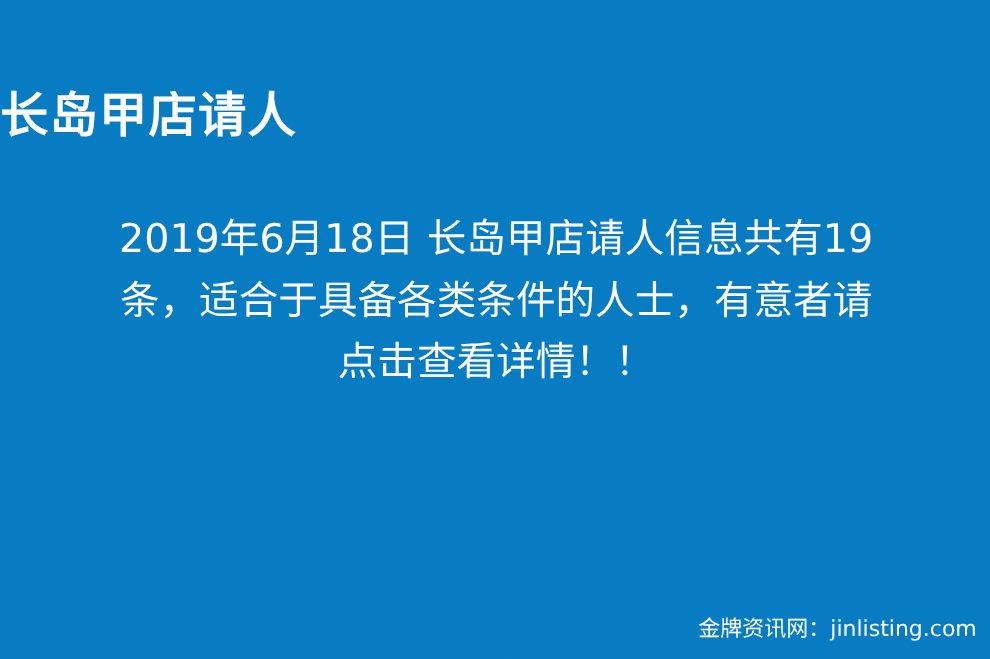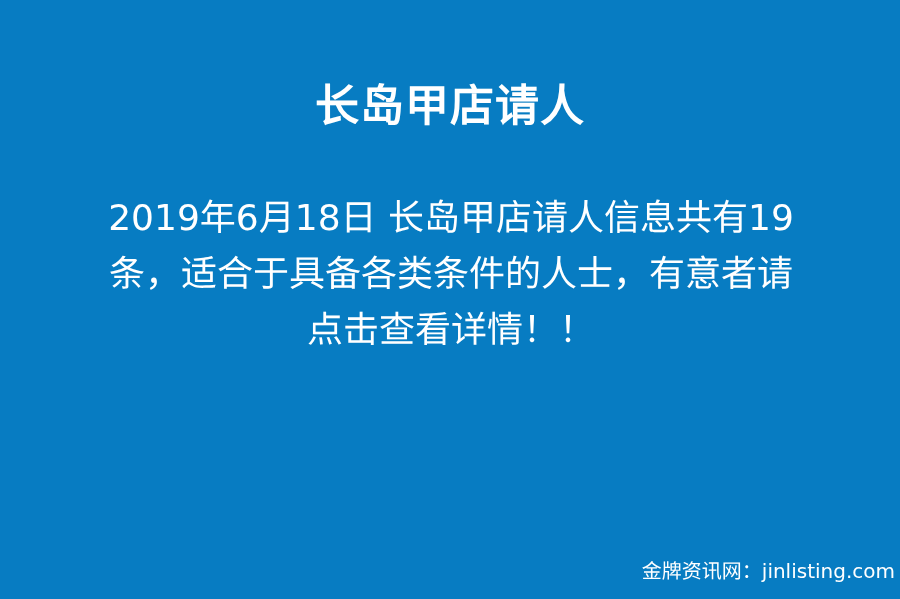--- a/index.html
+++ b/index.html
@@ -24,21 +24,20 @@
     height: 599px;
     background: #077CC2;
   }
 
   
   .title-block {
     position: absolute;
     top: 78px;
     left: 0;
     width: 900px;
-    text-align: center;
   }
 
   .poster-title {
     display: inline-block;
     font-size: 44px;
     font-weight: bold;
     line-height: 56px;
     letter-spacing: 1px;
     color: #ffffff;
     white-space: nowrap;
@@ -61,21 +60,21 @@
     word-break: break-all;
     white-space: normal;
   }
 
   
   .footer-block {
     position: absolute;
     left: 0;
     bottom: 14px;
     width: 900px;
-    padding-right: 5px;
+    padding-right: 12px;
     text-align: right;
   }
 
   .footer-credit {
     display: inline-block;
     font-size: 20px;
     line-height: 28px;
     font-weight: normal;
     color: #ffffff;
     white-space: nowrap;

